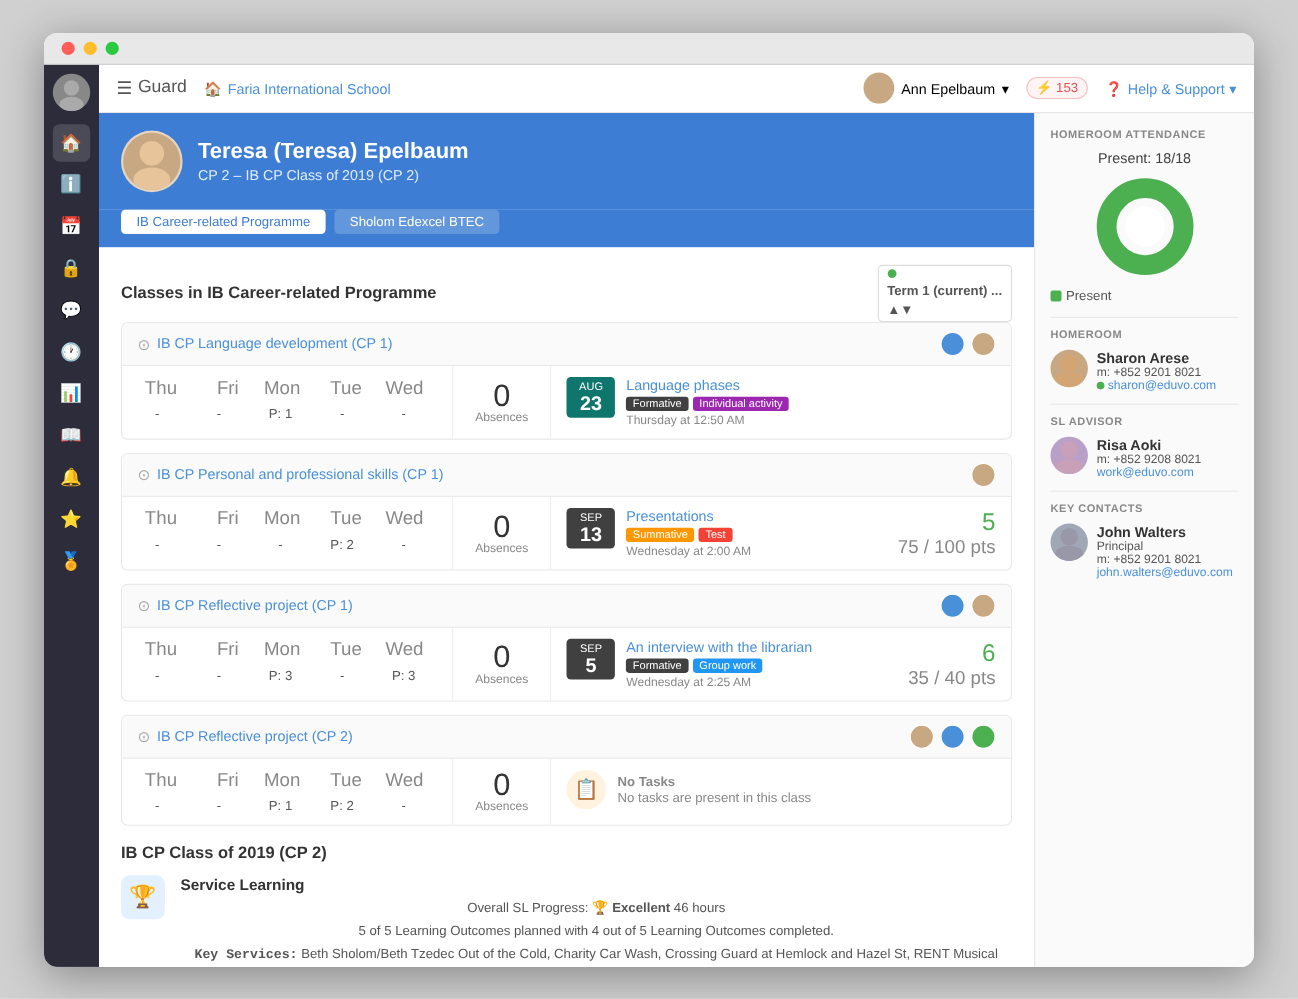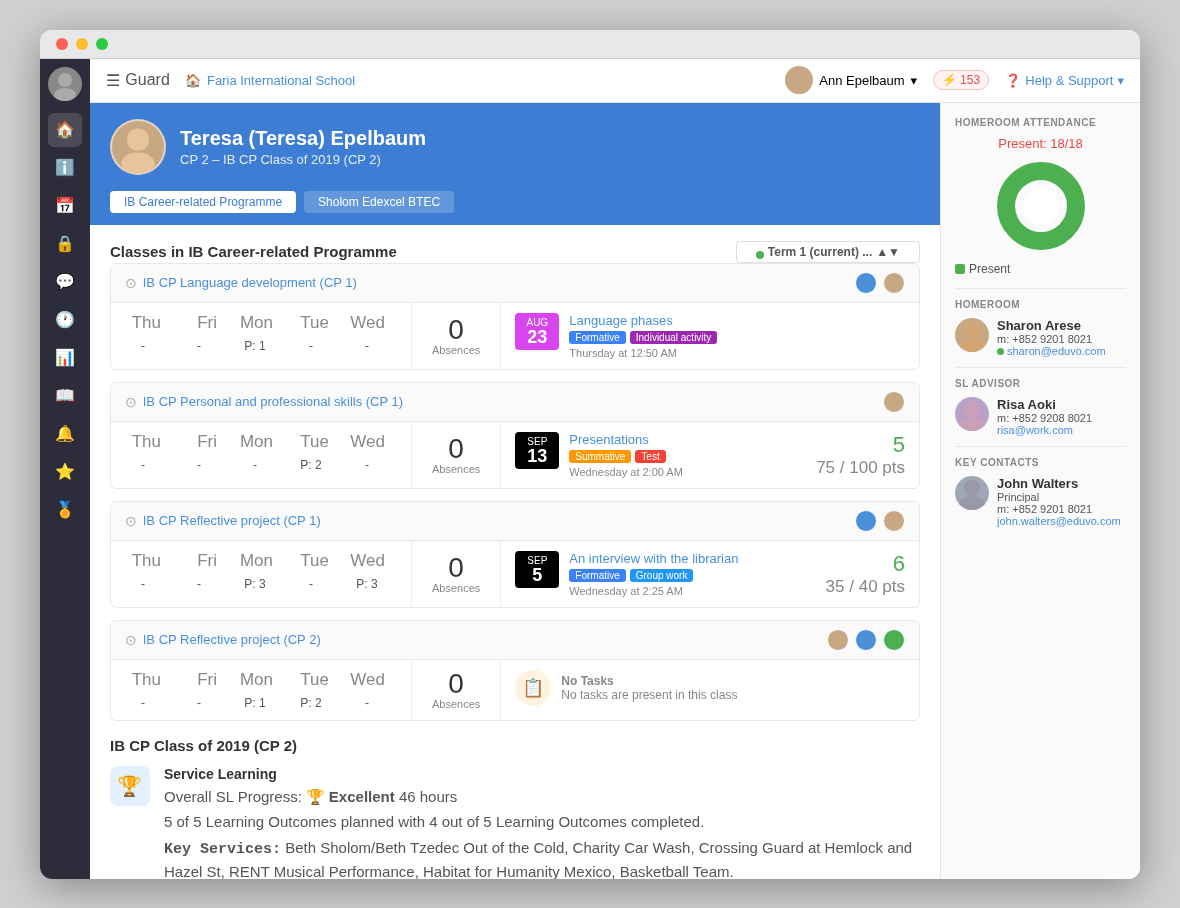--- a/index.html
+++ b/index.html
@@ -236,28 +236,29 @@
       font-size: 15px;
       font-weight: 600;
       color: #333;
       display: flex;
       align-items: center;
       justify-content: space-between;
     }
 
     .term-selector {
       display: flex;
-      align-items: flex-end;
+      align-items: flex-start;
       gap: 4px;
       font-size: 12px;
       color: #555;
       border: 1px solid #ddd;
       border-radius: 4px;
-      padding: 3px 19px;
+      padding: 3px 8px;
       cursor: pointer;
+      flex-direction: column;
     }
     .term-dot { width: 8px; height: 8px; border-radius: 50%; background: #4caf50; }
 
     
     .class-card {
       border: 1px solid #e8e8e8;
       border-radius: 6px;
       margin-bottom: 12px;
       overflow: hidden;
     }
@@ -329,51 +330,51 @@
       flex: 1;
       border-left: 1px solid #eee;
       padding: 10px 14px;
     }
     .task-item {
       display: flex;
       align-items: flex-start;
       gap: 10px;
     }
     .task-date-box {
-      background: #d946ef;
+      background: #0f766e;
       color: #fff;
       border-radius: 4px;
       padding: 4px 8px;
       text-align: center;
       min-width: 44px;
       flex-shrink: 0;
     }
     .task-date-month { font-size: 10px; text-transform: uppercase; }
     .task-date-day { font-size: 18px; font-weight: 600; line-height: 1; }
-    .task-date-box.sep { background: #000000; }
+    .task-date-box.sep { background: #404040; }
 
     .task-details { flex: 1; }
     .task-name {
       font-size: 13px;
       color: #4a90d9;
       cursor: pointer;
     }
     .task-badges {
       display: flex;
       gap: 4px;
       margin: 3px 0;
       flex-wrap: wrap;
     }
     .badge {
       padding: 1px 6px;
       border-radius: 3px;
       font-size: 10px;
       font-weight: 500;
     }
-    .badge-formative { background: #3b82f6; color: #fff; }
+    .badge-formative { background: #404040; color: #fff; }
     .badge-summative { background: #ff9800; color: #fff; }
     .badge-individual { background: #9c27b0; color: #fff; }
     .badge-test { background: #f44336; color: #fff; }
     .badge-group { background: #2196f3; color: #fff; }
 
     .task-time { font-size: 11px; color: #888; }
     .task-score {
       text-align: right;
       flex-shrink: 0;
       padding-left: 10px;
@@ -440,24 +441,25 @@
       color: #4a90d9;
     }
     .sl-content { flex: 1; }
     .sl-content h3 {
       font-size: 14px;
       font-weight: 600;
       color: #333;
       margin-bottom: 4px;
     }
     .sl-content p {
-      font-size: 15px;
+      font-size: 12px;
       color: #555;
       margin-bottom: 3px;
       line-height: 1.5;
+      text-align: center;
     }
     .sl-content .bold { font-weight: 600; font-family: Liberation Mono, monospace; }
 
     
     .right-sidebar {
       width: 200px;
       background: #fafafa;
       border-left: 1px solid #e8e8e8;
       overflow-y: auto;
       padding: 14px;
@@ -470,21 +472,21 @@
       text-transform: uppercase;
       letter-spacing: 0.5px;
       margin-bottom: 8px;
     }
     .attendance-stats {
       text-align: center;
       margin-bottom: 12px;
     }
     .present-count {
       font-size: 13px;
-      color: #ef4444;
+      color: #404040;
       margin-bottom: 10px;
     }
     .donut-chart {
       width: 90px;
       height: 90px;
       margin: 0 auto 8px;
     }
     .present-label {
       display: flex;
       align-items: center;
@@ -921,21 +923,21 @@
           <div class="homeroom-person">
             <div class="person-avatar" style="background:#b8a0c8;">
               <svg width="34" height="34" viewBox="0 0 34 34">
                   <circle cx="17" cy="12" r="8" fill="#c8a0b8"></circle>
                   <ellipse cx="17" cy="28" rx="13" ry="8" fill="#c8a0b8"></ellipse>
                 </svg>
             </div>
             <div class="person-info">
               <div class="name">Risa Aoki</div>
               <div class="phone">m: +852 9208 8021</div>
-              <div class="email" style="color:#4a90d9;">risa@work.com</div>
+              <div class="email" style="color:#4a90d9;">work@eduvo.com</div>
             </div>
           </div>
 
           <hr class="rs-divider">
 
           <div class="rs-section-title">KEY CONTACTS</div>
           <div class="homeroom-person">
             <div class="person-avatar" style="background:#a0a8b8;">
               <svg width="34" height="34" viewBox="0 0 34 34">
                   <circle cx="17" cy="12" r="8" fill="#9898a8"></circle>

